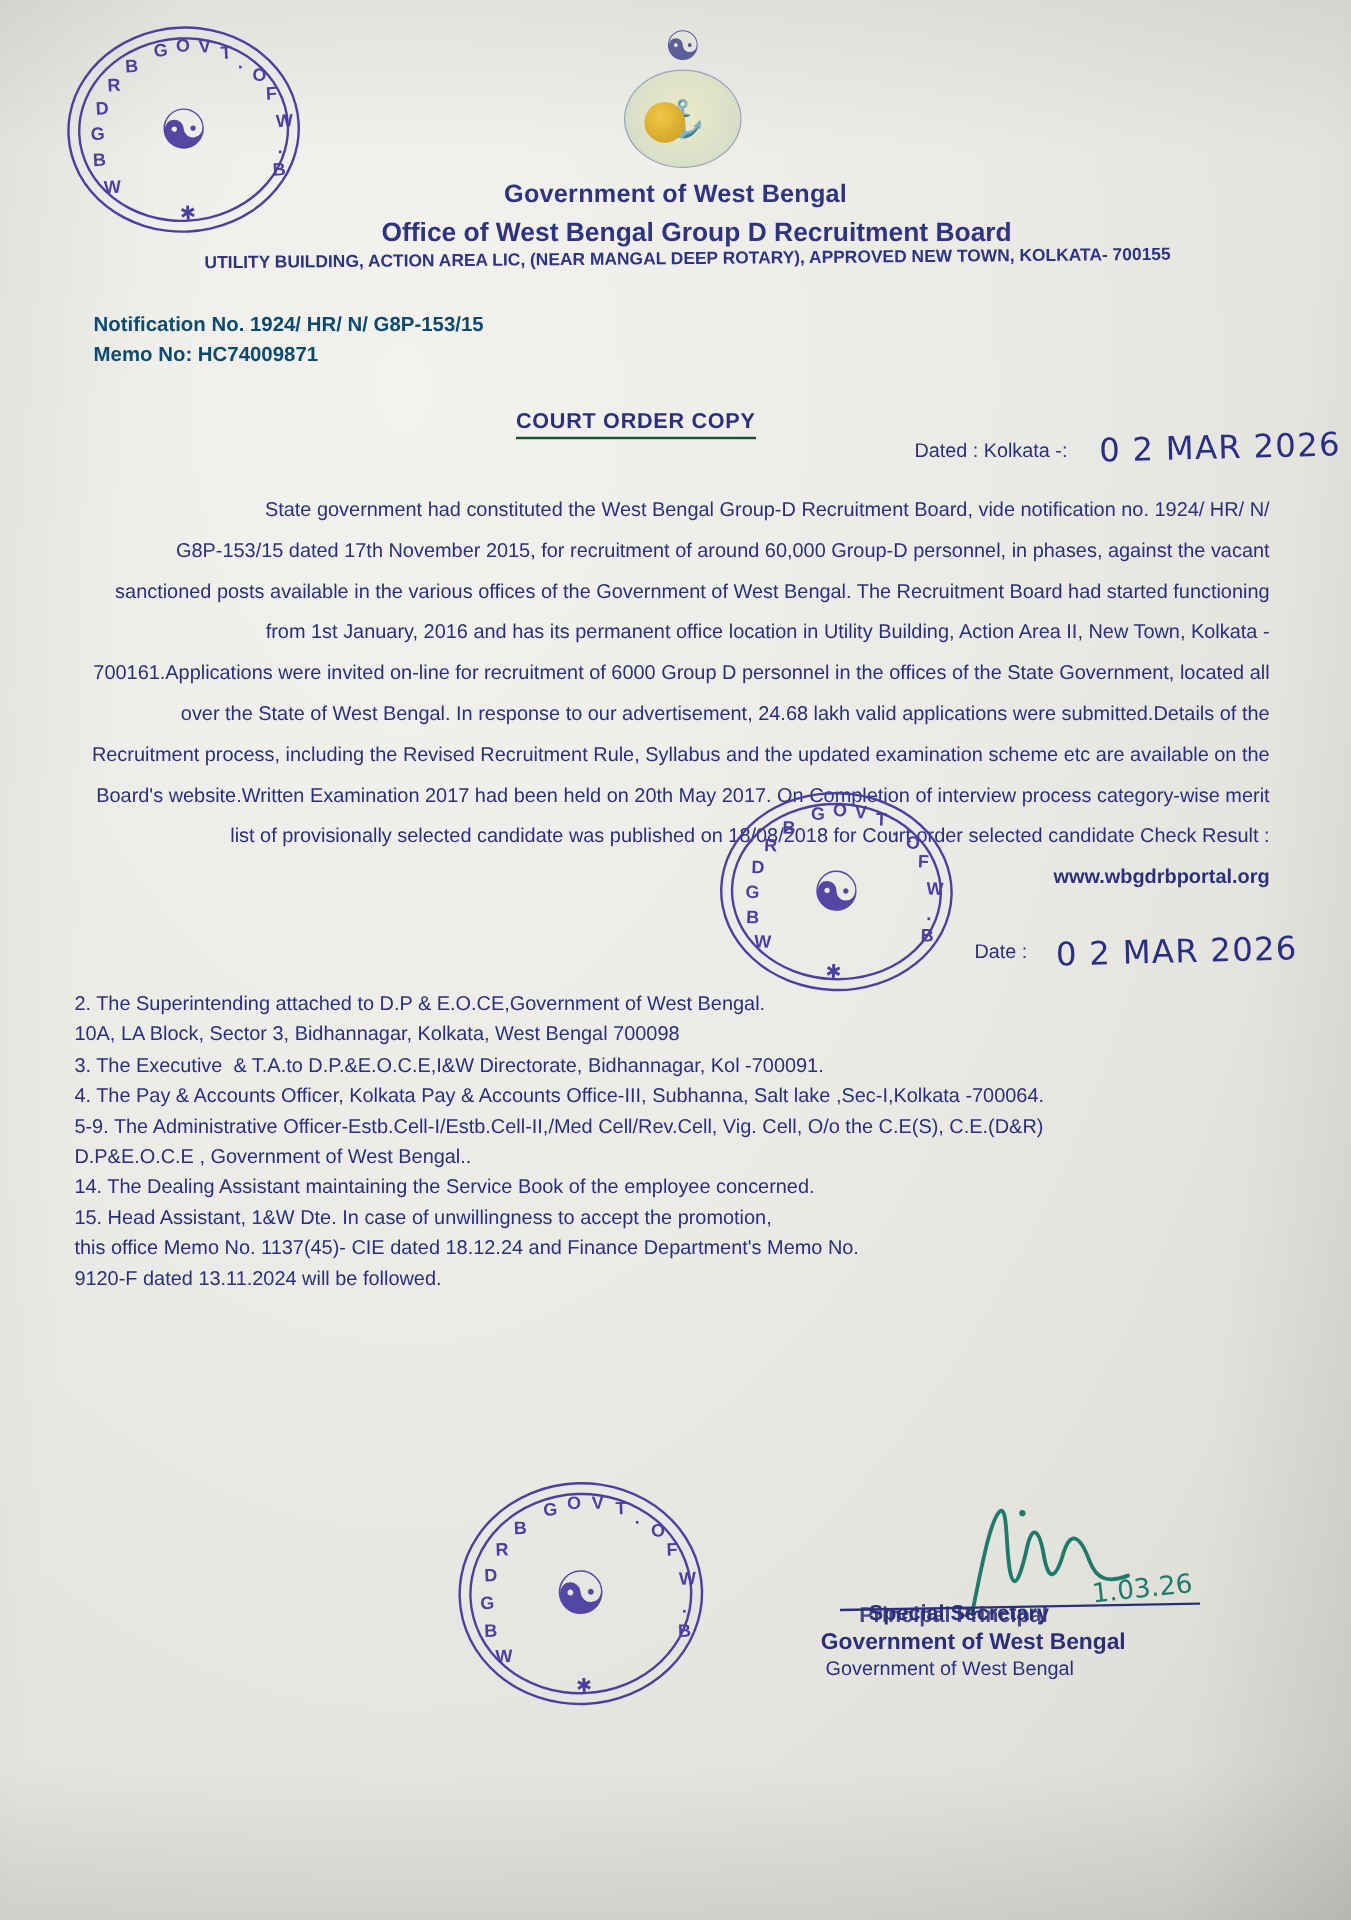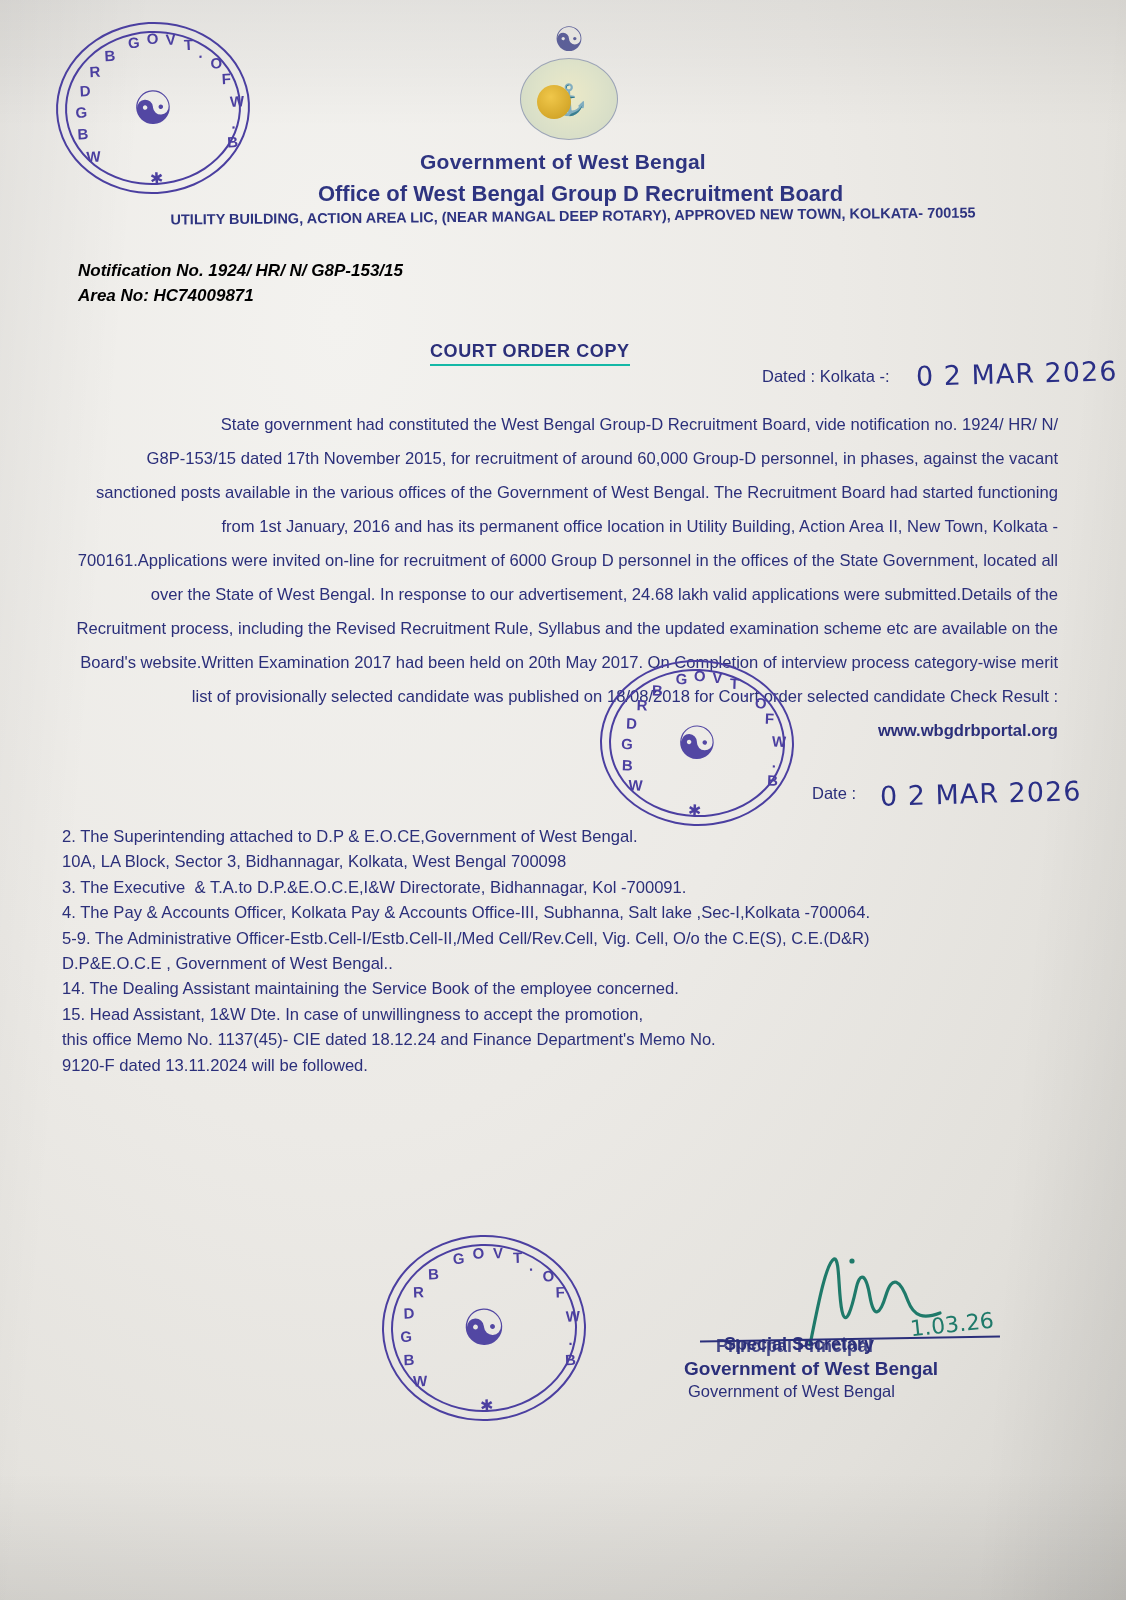--- a/index.html
+++ b/index.html
@@ -154,33 +154,32 @@
     transform: rotate(-0.5deg);
   }
 
   .notif {
     position: absolute;
     left: 78px;
     top: 258px;
     font-size: 17px;
     font-weight: bold;
     line-height: 25px;
-    color: #000000;
-    font-style: italic;
+    color: #0c4a6e;
   }
 
   .court-title {
     position: absolute;
     left: 430px;
     top: 341px;
     font-size: 18px;
     font-weight: bold;
     letter-spacing: .6px;
     color: #2b2f7a;
-    border-bottom: 2px solid #14b8a6;
+    border-bottom: 2px solid #14532d;
     padding-bottom: 2px;
   }
   .dated-line {
     position: absolute;
     left: 762px;
     top: 367px;
     font-size: 16.5px;
     color: #2b2f7a;
   }
   .hand-date1 {
@@ -343,21 +342,21 @@
       <div class="ashoka">☯</div>
       <div class="circle">⚓</div>
     </div>
 
     <div class="gov-line1">Government of West Bengal</div>
     <div class="gov-line2">Office of West Bengal Group D Recruitment Board</div>
     <div class="gov-line3">UTILITY BUILDING, ACTION AREA LIC, (NEAR MANGAL DEEP ROTARY), APPROVED NEW TOWN, KOLKATA- 700155</div>
 
     <div class="notif">
       <div>Notification No. 1924/ HR/ N/ G8P-153/15</div>
-      <div>Area No: HC74009871</div>
+      <div>Memo No: HC74009871</div>
     </div>
 
     <div class="court-title">COURT ORDER COPY</div>
 
     <div class="dated-line">Dated : Kolkata -:</div>
     <div class="hand-date1">0 2 MAR 2026</div>
 
     <div class="body-text">
       <span class="indent"></span><span>State government had constituted the West Bengal Group-D Recruitment Board, vide notification no. 1924/ HR/ N/ G8P-153/15 dated 17th November 2015, for recruitment of around 60,000 Group-D personnel, in phases, against the vacant sanctioned posts available in the  various offices of the Government of West Bengal. The Recruitment Board had started functioning from 1st January, 2016 and  has its  permanent  office location in Utility Building, Action  Area II, New  Town, Kolkata - 700161.Applications were  invited on-line  for recruitment of 6000 Group D personnel in the  offices of the  State  Government, located all  over the State of West Bengal. In response to our advertisement, 24.68 lakh valid applications were submitted.Details of the Recruitment process, including the Revised Recruitment Rule, Syllabus and the updated examination scheme etc are available on the Board's website.Written Examination 2017 had been held on 20th May 2017. On Completion of interview process category-wise merit list of provisionally selected candidate was published on 18/08/2018 for Court order selected candidate  Check Result : </span><span class="site">www.wbgdrbportal.org</span>
     </div>

